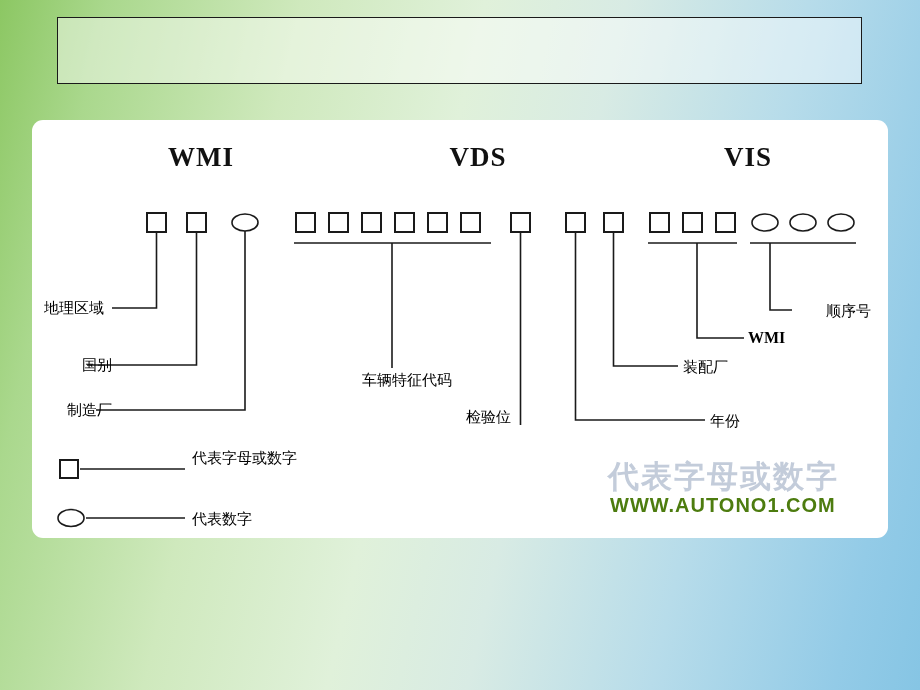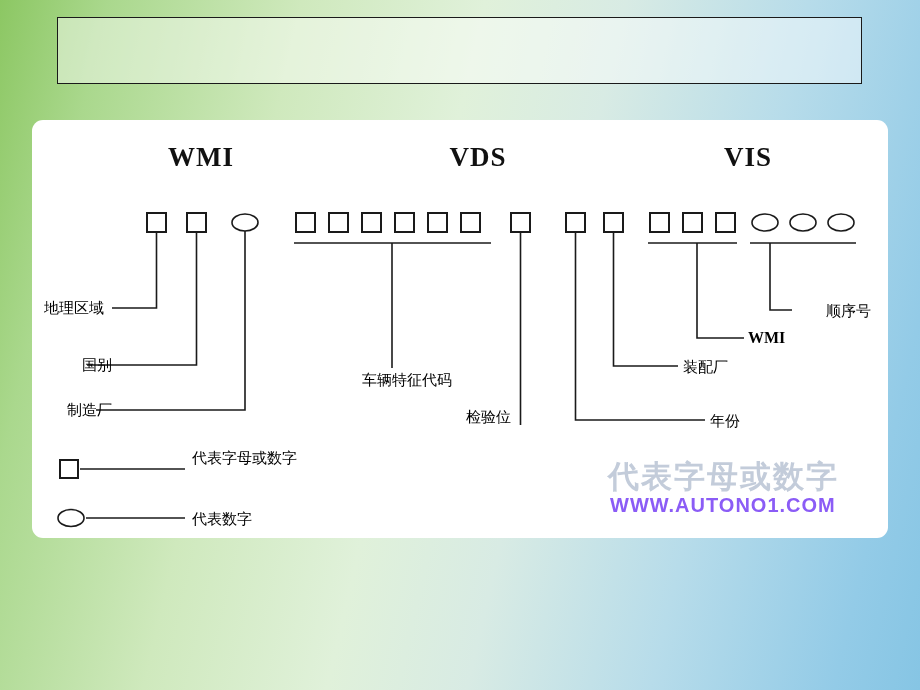--- a/index.html
+++ b/index.html
@@ -34,21 +34,21 @@
     font-family:"Liberation Serif","DejaVu Serif",serif;
   }
   .lbl-bold{font-weight:bold;font-size:16px;}
   .wm{position:absolute;white-space:nowrap;font-family:"Liberation Sans","DejaVu Sans",sans-serif;}
   .wm1{
     left:576px;top:336px;font-size:31px;font-weight:bold;
     color:#c3ccda;text-shadow:1px 1px 0 #ffffff;letter-spacing:2px;
   }
   .wm2{
     left:578px;top:374px;font-size:20px;font-weight:bold;
-    color:#8b5cf6;text-shadow:1px 1px 0 #ffffff;letter-spacing:1px;
+    color:#4d7c0f;text-shadow:1px 1px 0 #ffffff;letter-spacing:1px;
   }
 </style>
 </head>
 <body>
 
 <div class="slide">
 
   <div class="title-box"></div>
 
   <div class="content-box">

